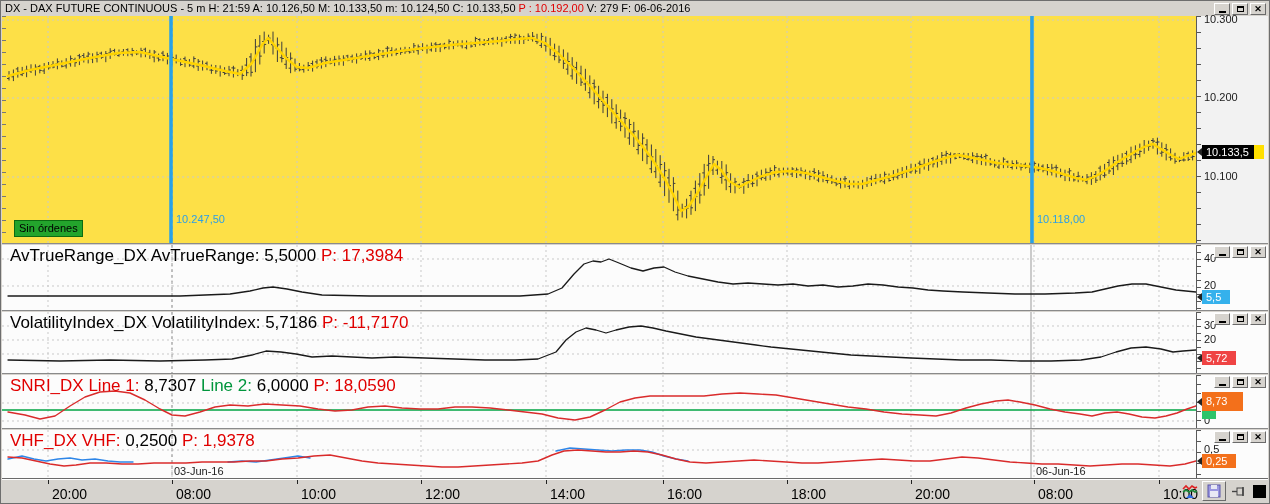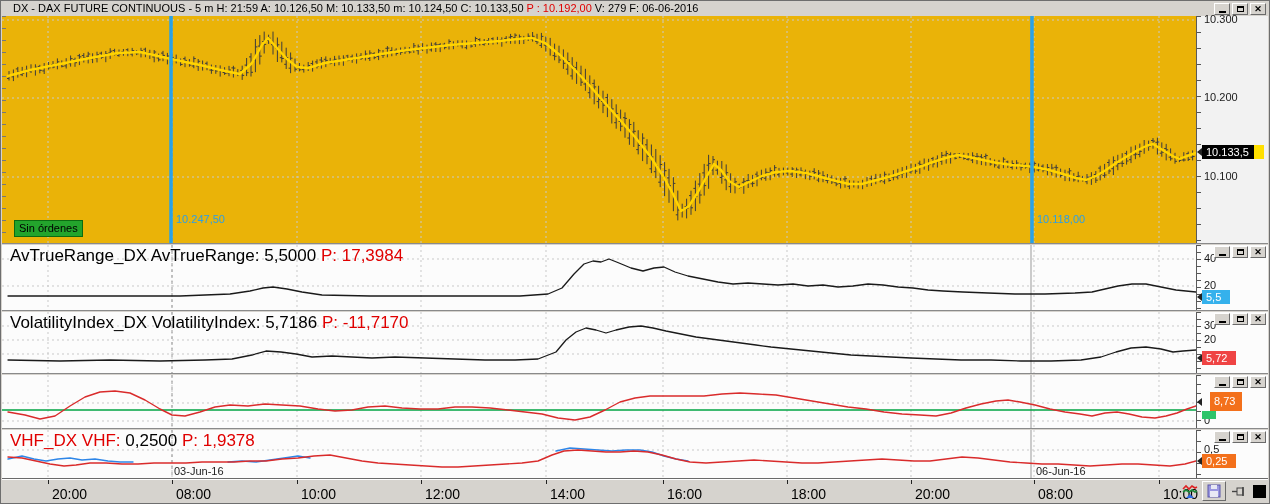--- a/index.html
+++ b/index.html
@@ -6,32 +6,32 @@
   *{box-sizing:border-box;}
   .window{
     position:relative;width:1270px;height:504px;background:#d6d3ce;
     font-family:"Liberation Sans",sans-serif;overflow:hidden;
     outline:1px solid #6e6e6e;outline-offset:-1px;
     box-shadow:inset 0 0 0 2px #d6d3ce;
   }
   .titlebar{
     position:absolute;left:2px;top:2px;width:1266px;height:18px;
     background:#d6d3ce;color:#000;font-size:11px;line-height:13px;
-    white-space:nowrap;overflow:hidden;padding-left:11px;
+    white-space:nowrap;overflow:hidden;padding-left:3px;
     border-bottom:1px solid #8a8a8a;
   }
   .t-red{color:#e00000;}
   .winbtns{position:absolute;display:flex;gap:2px;z-index:30;}
   .wb{width:16px;height:12px;background:#d6d3ce;border:1px solid;border-color:#ffffff #6a6a6a #6a6a6a #ffffff;display:flex;align-items:center;justify-content:center;position:relative;}
   .wb .g-min{width:7px;height:2px;background:#000;margin-top:6px;}
   .wb .g-max{width:7px;height:6px;border:1px solid #000;border-top-width:2px;}
   .wb .g-close{font-size:9px;line-height:9px;color:#000;font-weight:bold;}
   .plot{position:absolute;left:2px;background:#fcfcfc;}
   .plot svg{position:absolute;left:0;top:0;display:block;}
-  #plot-main{background:#eab308;}
+  #plot-main{background:#fde047;}
   .axis{position:absolute;left:1196px;width:72px;background:#fcfcfc;border-left:1px solid #5a5a5a;}
   .axis-main-bg{background:#f2f2f2;}
   .axis-label{position:absolute;font-size:11px;color:#1a1a1a;white-space:nowrap;}
   .ticksR{position:absolute;left:0;top:0;width:4px;height:100%;
     background:repeating-linear-gradient(to bottom,#555 0 1px,transparent 1px 8px);}
   .ticksL{position:absolute;width:4px;background:repeating-linear-gradient(to bottom,#777 0 1px,transparent 1px 12px);z-index:5;}
   .badge{position:absolute;color:#fff;font-size:11px;line-height:1;display:flex;align-items:center;padding-left:4px;white-space:nowrap;}
   .badge .chip{position:absolute;}
   .arrowL{position:absolute;width:0;height:0;border-top:4px solid transparent;border-bottom:4px solid transparent;border-right:5px solid #222;}
   .sep{position:absolute;left:2px;width:1266px;height:2px;background:#d6d3ce;border-top:1px solid #8a8a8a;}
@@ -208,25 +208,28 @@
         <line x1="787" x2="787" y1="375" y2="428" stroke="#c9c9c9" stroke-width="1" stroke-dasharray="2 3"></line>
         <line x1="911" x2="911" y1="375" y2="428" stroke="#c9c9c9" stroke-width="1" stroke-dasharray="2 3"></line>
         <line x1="1034" x2="1034" y1="375" y2="428" stroke="#c9c9c9" stroke-width="1" stroke-dasharray="2 3"></line>
         <line x1="1159" x2="1159" y1="375" y2="428" stroke="#c9c9c9" stroke-width="1" stroke-dasharray="2 3"></line>
         <line x1="172" x2="172" y1="375" y2="428" stroke="#9a9a9a" stroke-width="1" stroke-dasharray="3 3"></line>
         <line x1="1031" x2="1031" y1="375" y2="428" stroke="#9a9a9a" stroke-width="1"></line>
         <line x1="2" x2="1196" y1="410" y2="410" stroke="#00a443" stroke-width="1.6"></line>
         <polyline points="8,412 25,415 40,419 55,416 70,406 85,397 100,392 115,391 130,393 145,400 160,409 172,415 185,416 200,412 215,407 230,405 248,406 265,404 282,405 300,406 318,409 335,411 352,410 368,407 385,406 402,408 420,409 438,409 455,407 472,407 490,408 508,410 525,412 542,414 558,418 575,420 590,417 605,410 620,402 635,398 650,396 668,396 686,396 704,396 722,394 740,393 758,394 776,395 794,398 812,401 830,404 848,407 866,409 884,412 902,414 920,415 936,416 951,413 966,408 981,404 996,401 1008,400 1020,402 1035,405 1050,409 1065,412 1080,414 1092,416 1105,413 1117,412 1129,414 1142,417 1155,418 1166,416 1177,413 1187,409 1196,406" fill="none" stroke="#d92b2b" stroke-width="1.4" stroke-linejoin="round" stroke-linecap="round"></polyline>
       </svg>
   </div>
+  <div class="phead" style="top:376px;">
+    <span class="h-red">SNRI_DX Line 1: </span><span>8,7307 </span><span class="h-green">Line 2: </span><span>6,0000 </span><span class="h-red">P: 18,0590</span>
+  </div>
   <div id="axis-p3" class="axis" style="top:375px;height:53px;">
       <div class="ticksR" style="background: repeating-linear-gradient(rgb(85, 85, 85) 0px, rgb(85, 85, 85) 1px, transparent 1px, transparent 9px);"></div>
       <span class="axis-label" style="left: 7px; top: 39px;">0</span>
       <div class="arrowL" style="left: 0px; top: 22.5px;"></div>
-      <div class="badge" style="left: 5px; top: 17px; width: 32px; height: 19px; background: rgb(243, 112, 27); margin-left: 8px;">8,73</div>
+      <div class="badge" style="left: 5px; top: 17px; width: 41px; height: 19px; background: rgb(243, 112, 27);">8,73</div>
       <div class="badge" style="left: 5px; top: 36px; width: 14px; height: 8px; background: rgb(46, 196, 106);"></div>
     </div>
   <div class="winbtns" style="left:1214px;top:376px;">
     <div class="wb">
         <span class="g-min"></span>
       </div>
     <div class="wb">
         <span class="g-max"></span>
       </div>
     <div class="wb">

